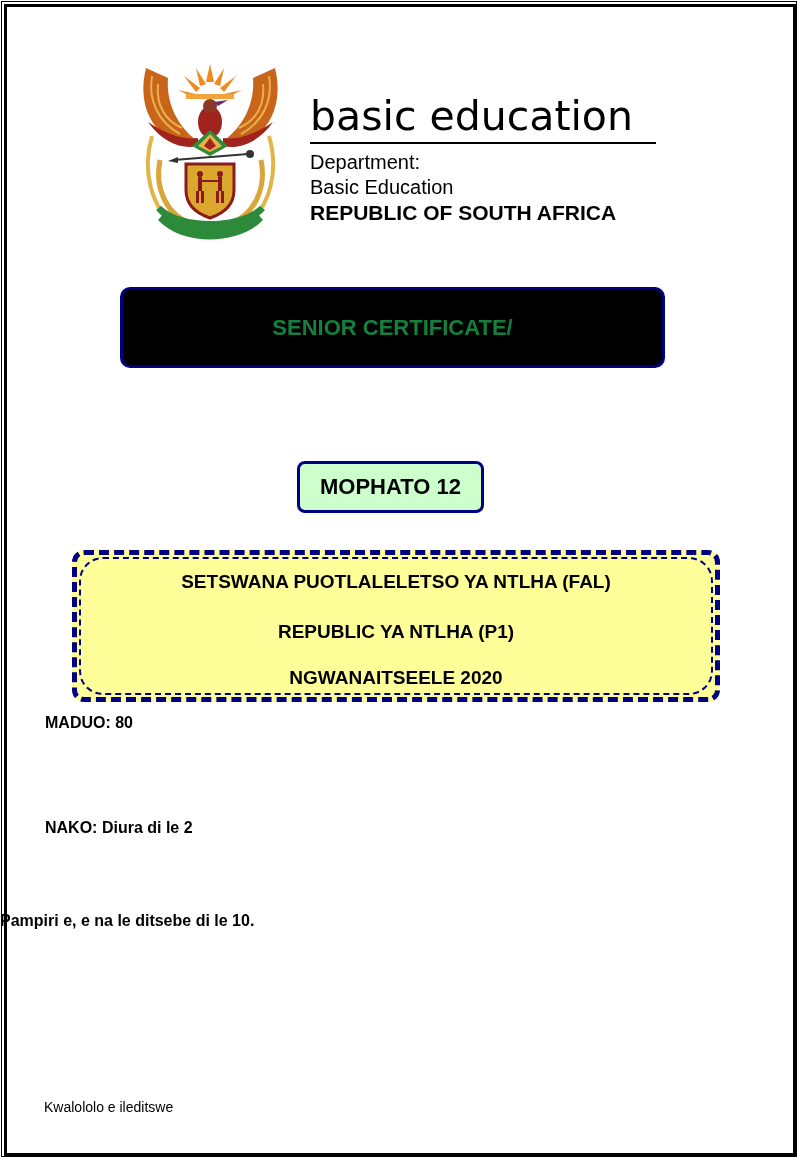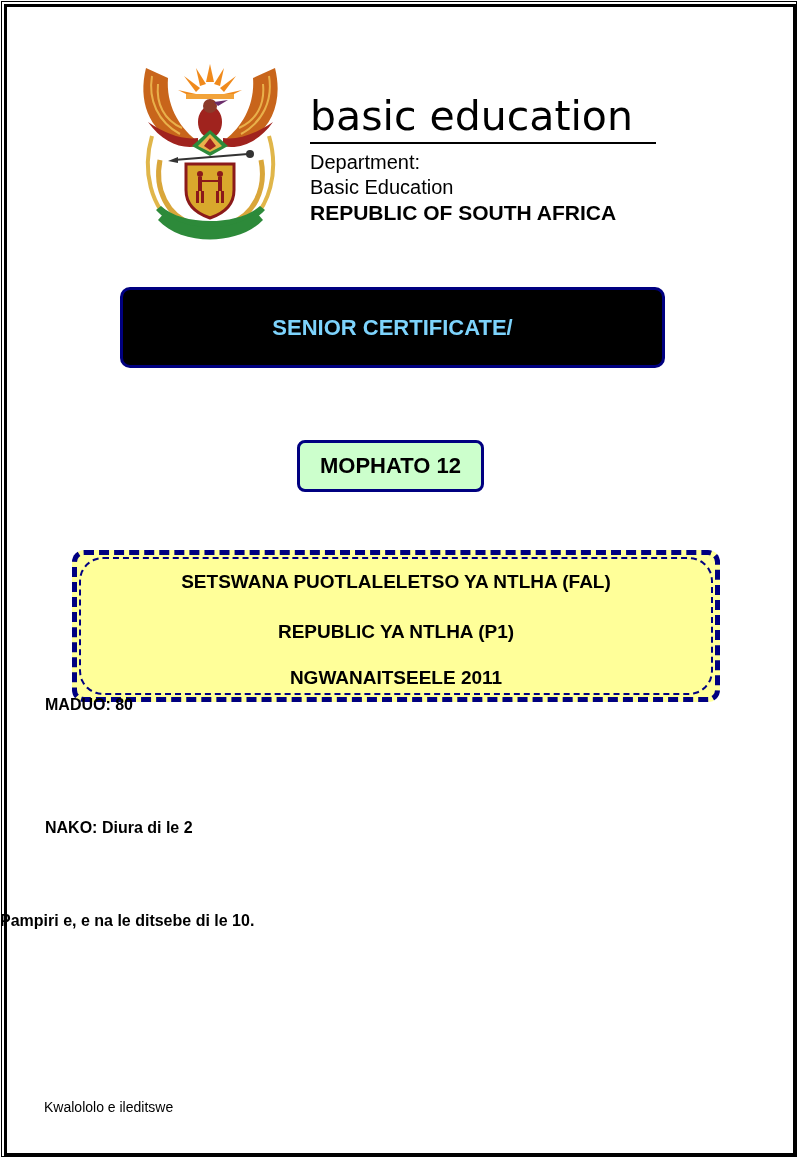--- a/index.html
+++ b/index.html
@@ -66,33 +66,33 @@
     }
     
     .cert-banner {
       position: absolute;
       left: 120px; top: 287px;
       width: 545px; height: 81px;
       box-sizing: border-box;
       background: #000;
       border: 3px solid #000080;
       border-radius: 10px;
-      color: #7dd3fc;
+      color: #15803d;
       text-align: center;
       display: flex;
       flex-direction: column;
       justify-content: center;
       font-weight: bold;
       font-size: 22px;
       line-height: 28px;
     }
     
     .grade-box {
       position: absolute;
-      left: 297px; top: 440px;
+      left: 297px; top: 461px;
       width: 187px; height: 52px;
       box-sizing: border-box;
       background: #ccffcc;
       border: 3px solid #000080;
       border-radius: 8px;
       display: flex;
       align-items: center;
       justify-content: center;
       font-weight: bold;
       font-size: 22px;
@@ -226,22 +226,22 @@
 </div>
 
 <div class="grade-box">
   <span>MOPHATO 12</span>
 </div>
 
 <div class="subject-box">
   <div class="inner-dash"></div>
   <div class="subject-line" style="top:16px;">SETSWANA PUOTLALELETSO YA NTLHA (FAL)</div>
   <div class="subject-line" style="top:66px;">REPUBLIC YA NTLHA (P1)</div>
-  <div class="subject-line" style="top:112px;">NGWANAITSEELE 2011</div>
-</div>
-
-<div class="meta-line" style="top:696px;">MADUO: 80</div>
+  <div class="subject-line" style="top:112px;">NGWANAITSEELE 2020</div>
+</div>
+
+<div class="meta-line" style="top:714px;">MADUO: 80</div>
 <div class="meta-line" style="top:819px;">NAKO: Diura di le 2</div>
 
 <div class="pages-note">Pampiri e, e na le ditsebe di le 10.</div>
 
 <div class="footer-left">Kwalololo e ileditswe</div>
 <div class="footer-right">Phetla</div>
 
 </body></html>

